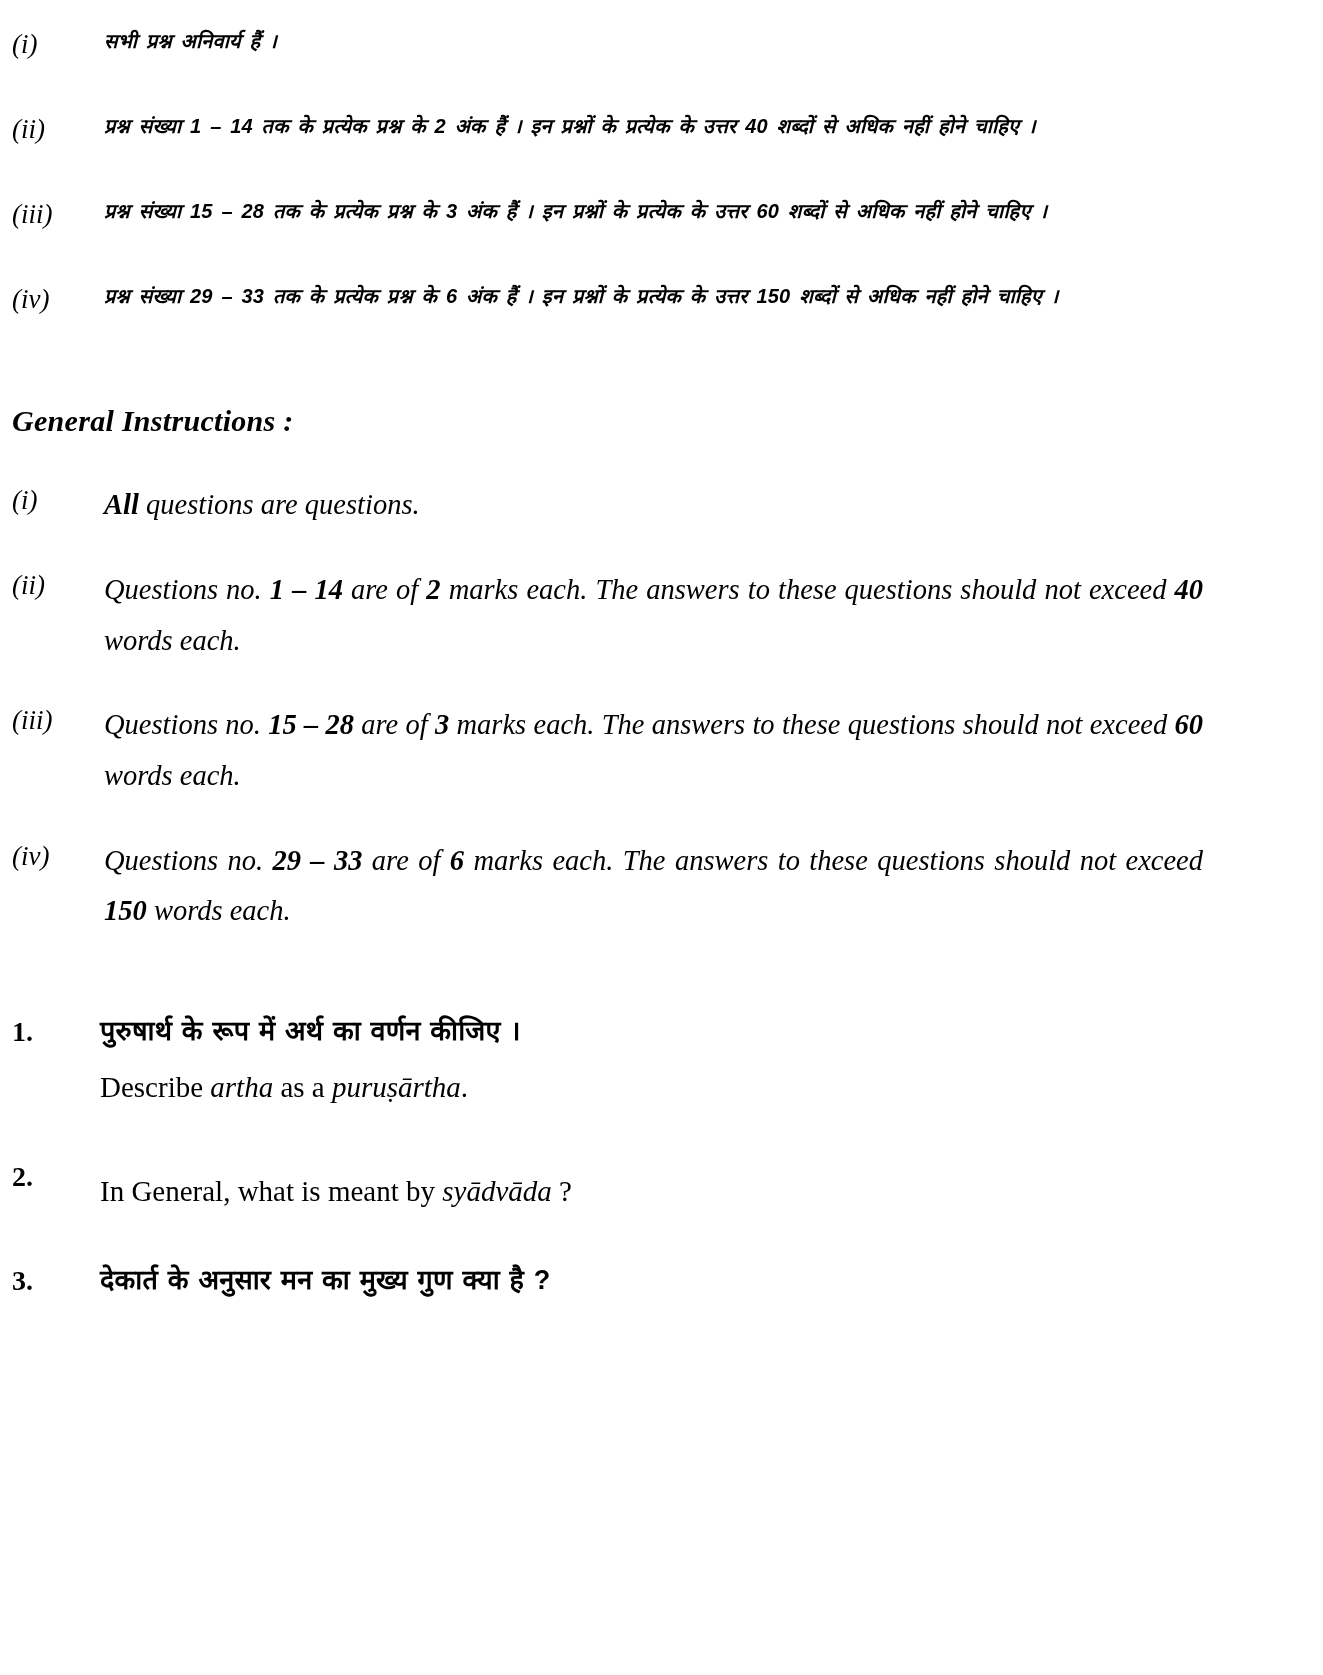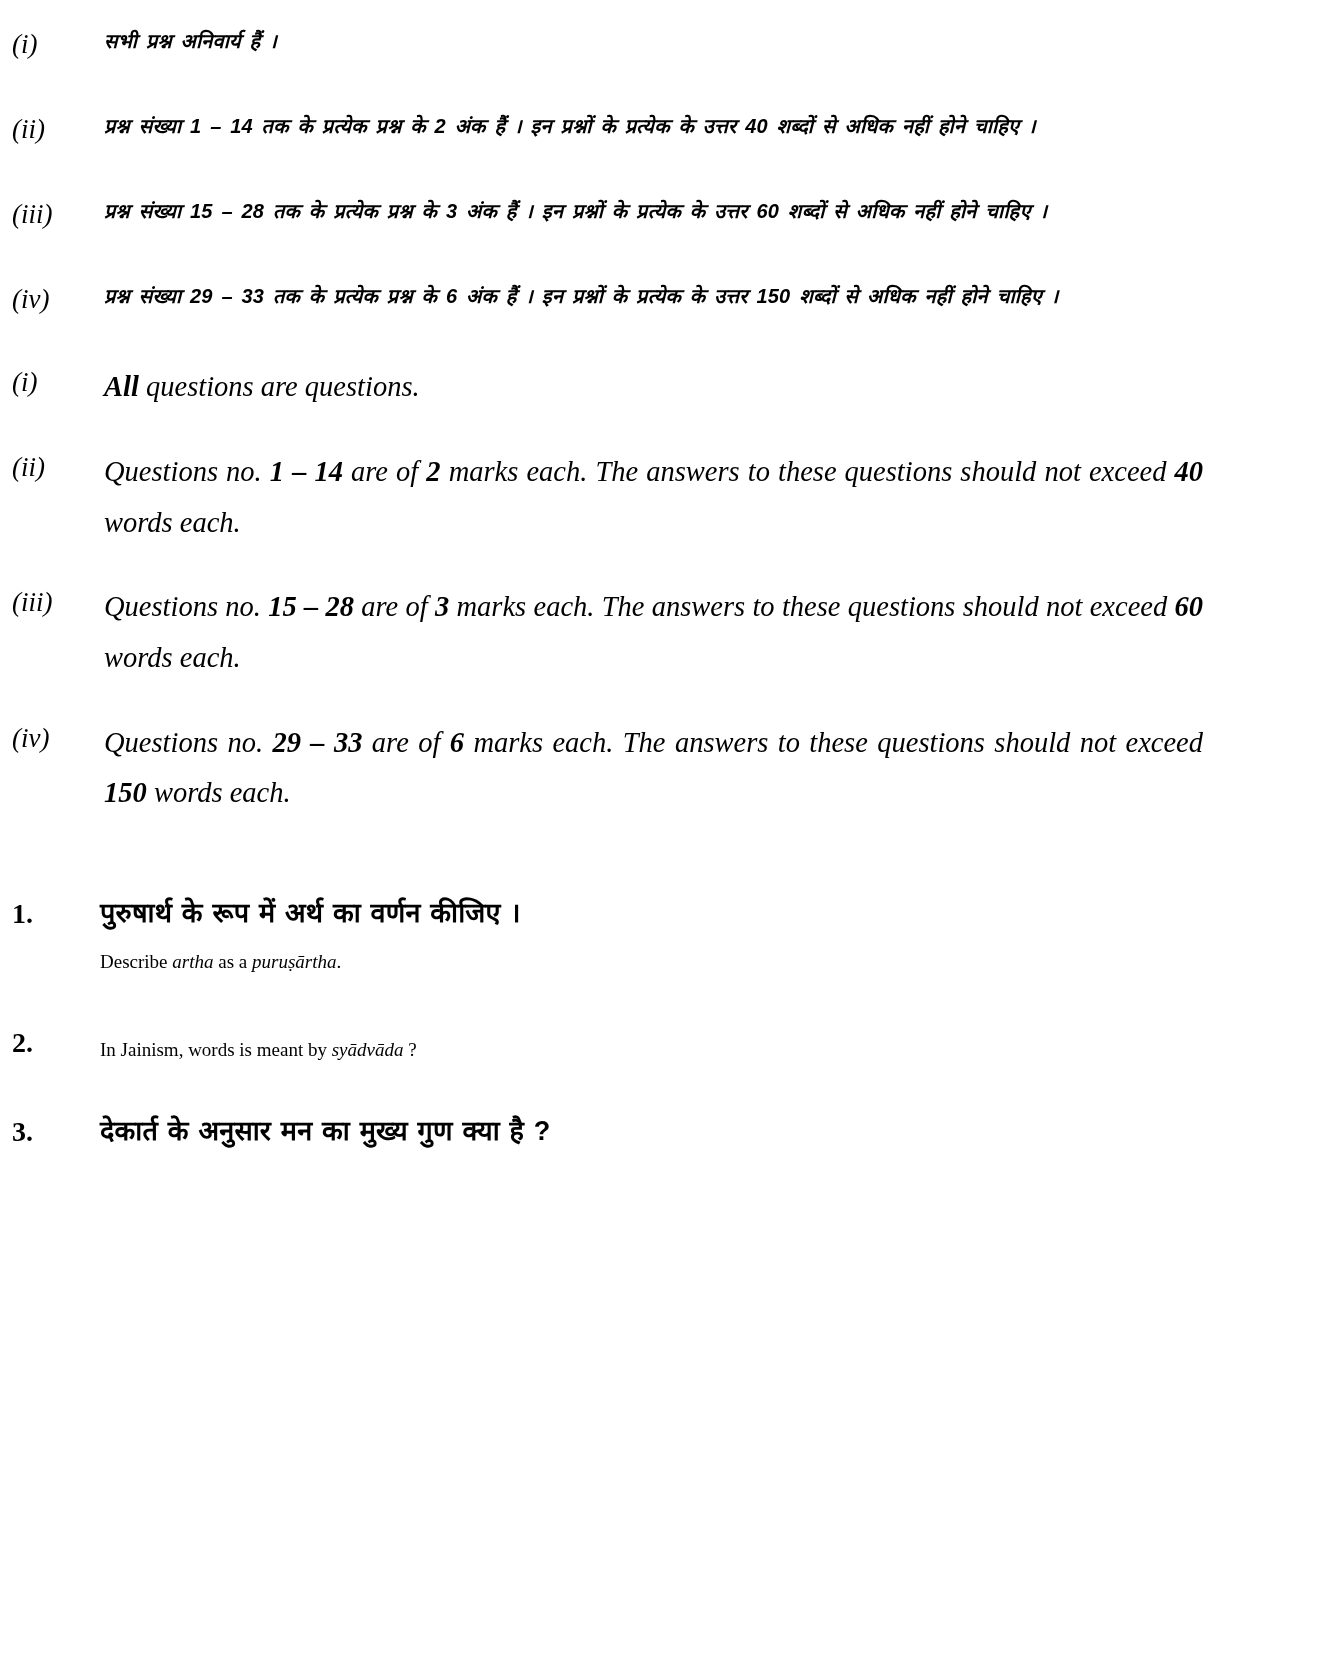--- a/index.html
+++ b/index.html
@@ -106,21 +106,21 @@
   .qbody { flex: 1 1 auto; min-width: 0; }
   .q-hi {
     font-family: "Liberation Sans", "DejaVu Sans", sans-serif;
     font-weight: 700;
     font-size: 27px;
     line-height: 1.5;
     letter-spacing: 0.2px;
     word-spacing: 2px;
   }
   .q-en {
-    font-size: 19px;
+    font-size: 29px;
     line-height: 1.55;
     margin-top: 13px;
   }
   .q-en i { font-style: italic; }
 </style>
 </head>
 <body>
 
 <div class="page">
 
@@ -141,20 +141,21 @@
       <div class="ibody hi"><span>प्रश्न संख्या </span><b>15 – 28</b><span> तक के प्रत्येक प्रश्न के </span><b>3</b><span> अंक हैं । इन प्रश्नों के प्रत्येक के उत्तर </span><b>60</b><span> शब्दों से अधिक नहीं होने चाहिए ।</span></div>
     </div>
 
     <div class="irow hi-block-4">
       <div class="imark">(iv)</div>
       <div class="ibody hi"><span>प्रश्न संख्या </span><b>29 – 33</b><span> तक के प्रत्येक प्रश्न के </span><b>6</b><span> अंक हैं । इन प्रश्नों के प्रत्येक के उत्तर </span><b>150</b><span> शब्दों से अधिक नहीं होने चाहिए ।</span></div>
     </div>
 
   </div>
 
+  <div class="gi-heading">General Instructions :</div>
 
   <div class="english-instructions">
 
     <div class="irow en-block-1">
       <div class="imark">(i)</div>
       <div class="ibody en"><b>All</b><span> questions are questions.</span></div>
     </div>
 
     <div class="irow en-block-2">
       <div class="imark">(ii)</div>
@@ -179,21 +180,21 @@
       <div class="qnum">1.</div>
       <div class="qbody">
         <div class="q-hi">पुरुषार्थ के रूप में अर्थ का वर्णन कीजिए ।</div>
         <div class="q-en"><span>Describe </span><i>artha</i><span> as a </span><i>puruṣārtha</i><span>.</span></div>
       </div>
     </div>
 
     <div class="qrow">
       <div class="qnum">2.</div>
       <div class="qbody">
-        <div class="q-en"><span>In Jainism, words is meant by </span><i>syādvāda</i><span></span><i></i><span> ?</span></div>
+        <div class="q-en"><span>In General, what is meant by </span><i>syādvāda</i><span></span><i></i><span> ?</span></div>
       </div>
     </div>
 
     <div class="qrow">
       <div class="qnum">3.</div>
       <div class="qbody">
         <div class="q-hi">देकार्त के अनुसार मन का मुख्य गुण क्या है ?</div>
       </div>
     </div>
 

